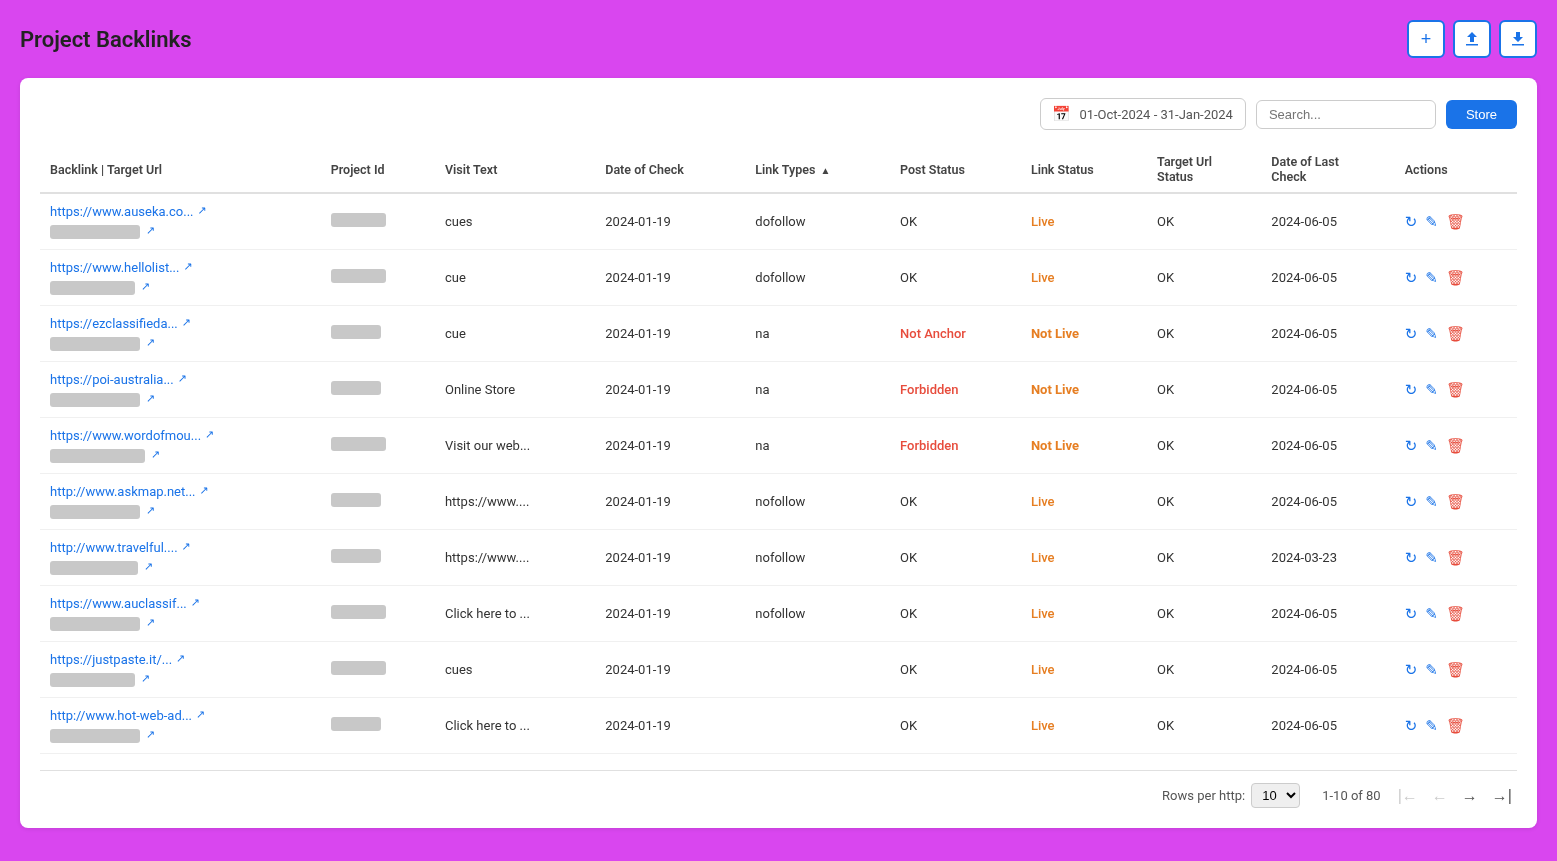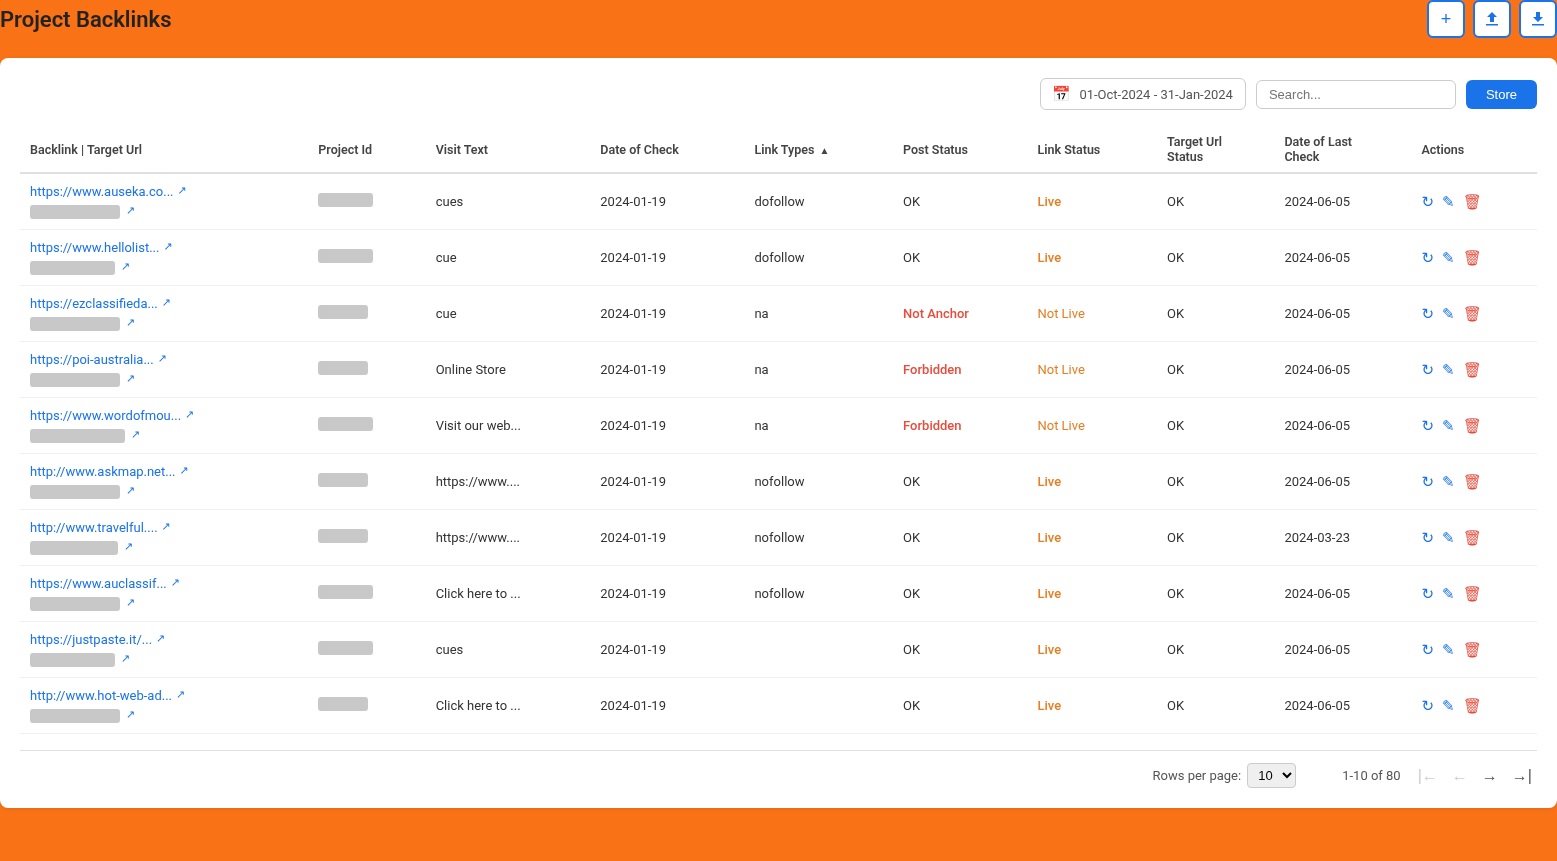--- a/index.html
+++ b/index.html
@@ -3,22 +3,23 @@
   <meta charset="utf-8">
   <style>
     * { box-sizing: border-box; margin: 0; padding: 0; }
     body {
       font-family: -apple-system, BlinkMacSystemFont, 'Segoe UI', Roboto, sans-serif;
       background: #f0f2f5;
       color: #333;
       font-size: 13px;
     }
     .page-container {
-      background: #f97316;
+      background: #d946ef;
       min-height: 861px;
+      padding: 20px;
     }
     .header {
       display: flex;
       align-items: center;
       justify-content: space-between;
       margin-bottom: 20px;
     }
     .page-title {
       font-size: 22px;
       font-weight: 600;
@@ -69,21 +70,21 @@
     }
     .date-picker .cal-icon {
       color: #888;
       font-size: 15px;
     }
     .search-input {
       border: 1px solid #ccc;
       border-radius: 6px;
       padding: 6px 12px;
       font-size: 13px;
-      width: 200px;
+      width: 180px;
       outline: none;
       color: #555;
     }
     .search-btn {
       background: #1a73e8;
       color: white;
       border: none;
       border-radius: 6px;
       padding: 7px 20px;
       font-size: 13px;
@@ -139,21 +140,21 @@
       display: inline-block;
       margin-top: 3px;
     }
     .blurred-box-2 {
       background: #c8c8c8;
       border-radius: 3px;
       height: 14px;
       display: inline-block;
     }
     .status-live { color: #e67e22; font-weight: 500; }
-    .status-not-live { color: #e67e22; font-weight: 400; }
+    .status-not-live { color: #e67e22; font-weight: 700; }
     .status-forbidden { color: #e74c3c; font-weight: 500; }
     .status-not-found { color: #e74c3c; font-weight: 500; }
     .action-icons {
       display: flex;
       gap: 8px;
       align-items: center;
     }
     .action-icon {
       cursor: pointer;
       font-size: 15px;
@@ -188,21 +189,20 @@
       font-size: 13px;
       cursor: pointer;
     }
     .pagination {
       display: flex;
       align-items: center;
       gap: 4px;
     }
     .page-info {
       margin-right: 8px;
-      margin-left: 24px;
     }
     .pag-btn {
       background: none;
       border: none;
       cursor: pointer;
       color: #555;
       font-size: 16px;
       padding: 2px 5px;
       border-radius: 3px;
     }
@@ -565,21 +565,21 @@
       <span class="action-icon" title="Edit">✎</span>
       <span class="action-icon-red" title="Delete">🗑</span>
     </div>
   </td>
           </tr>
         </tbody>
     </table>
 
     <div class="footer">
       <div class="rows-per-page">
-        <span>Rows per page:</span>
+        <span>Rows per http:</span>
         <select class="rows-select">
           <option value="10">10</option>
           <option value="5">5</option>
           <option value="25">25</option>
           <option value="50">50</option>
         </select>
         <span></span>
       </div>
       <div class="pagination">
         <span class="page-info">1-10 of 80</span>

